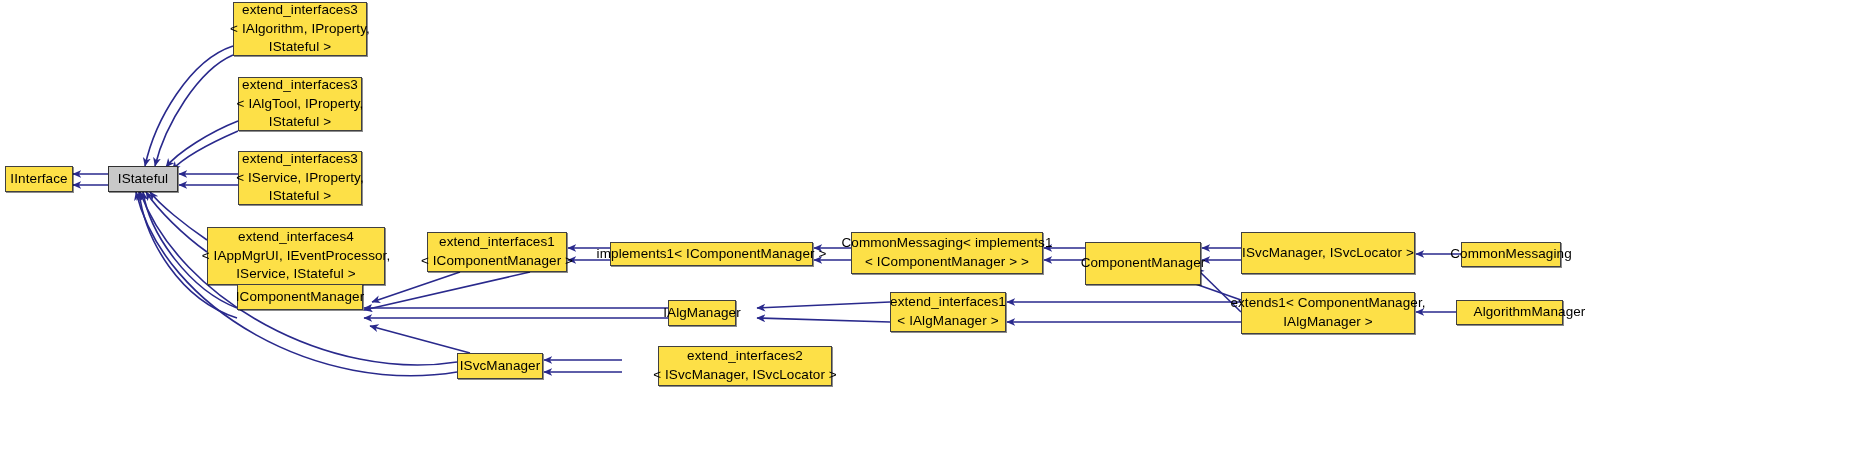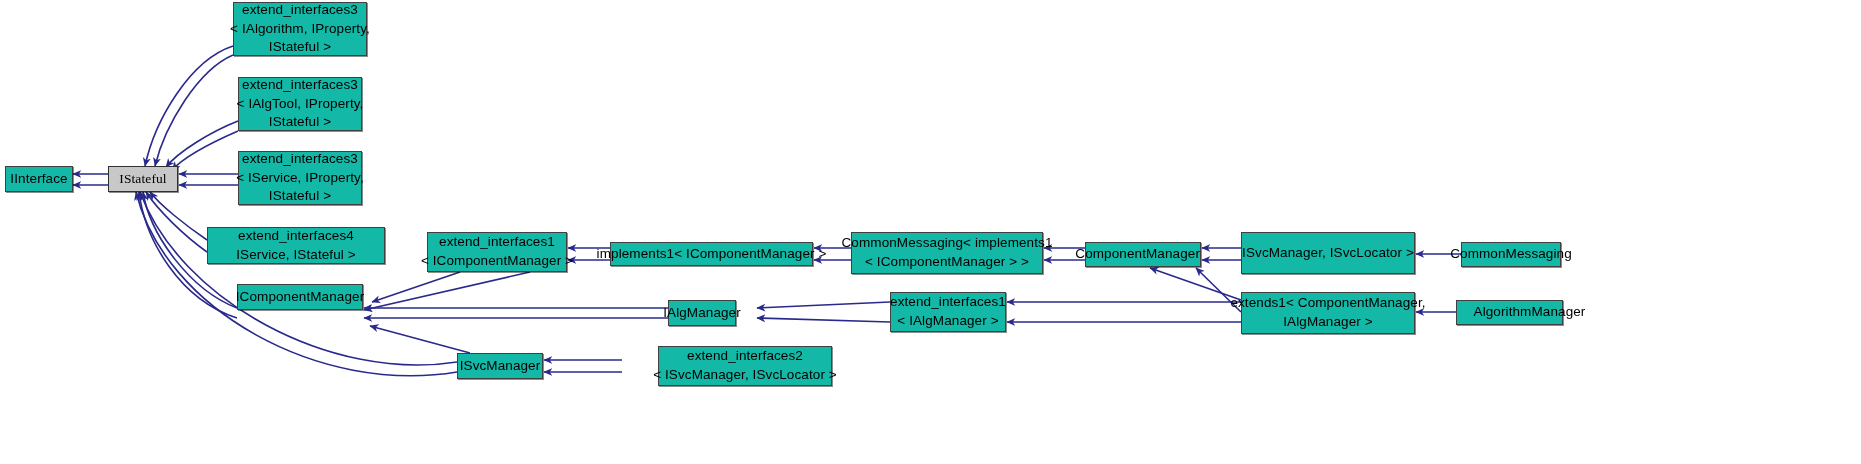--- a/index.html
+++ b/index.html
@@ -20,38 +20,37 @@
     left: 0;
     top: 0;
     width: 1861px;
     height: 464px;
     pointer-events: none;
   }
   .node {
     position: absolute;
     box-sizing: border-box;
     border: 1px solid #404040;
-    background: #14b8a6;
+    background: #fde047;
     color: #000000;
     display: flex;
     flex-direction: column;
     align-items: center;
     justify-content: center;
     text-align: center;
     font-size: 13.5px;
     line-height: 1.38;
     letter-spacing: 0.1px;
     white-space: pre;
     z-index: 2;
     box-shadow: 1px 1px 0 rgba(0,0,0,0.45);
   }
   .node.highlight {
     background: #c8c8c8;
     border-color: #303030;
-    font-family: Liberation Serif, serif;
   }
   .node .line {
     display: block;
   }
 </style>
 </head>
 <body>
 
 <div id="diagram">
   <svg id="edges" viewBox="0 0 1861 464" width="1861" height="464" xmlns="http://www.w3.org/2000/svg">
@@ -99,28 +98,28 @@
         <path d="M 1461,254 L 1416,254" marker-end="url(#arrow)" stroke="#29298c"></path>
         <path d="M 1456,312 L 1416,312" marker-end="url(#arrow)" stroke="#29298c"></path>
       </g>
   </svg>
   <div id="node-layer">
       <div class="node" style="left: 5px; top: 166px; width: 68px; height: 26px;"><span class="line">IInterface</span></div>
       <div class="node highlight" style="left: 108px; top: 166px; width: 70px; height: 26px;"><span class="line">IStateful</span></div>
       <div class="node" style="left: 233px; top: 2px; width: 134px; height: 54px;"><span class="line">extend_interfaces3</span><span class="line">&lt; IAlgorithm, IProperty,</span><span class="line">IStateful &gt;</span></div>
       <div class="node" style="left: 238px; top: 77px; width: 124px; height: 54px;"><span class="line">extend_interfaces3</span><span class="line">&lt; IAlgTool, IProperty,</span><span class="line">IStateful &gt;</span></div>
       <div class="node" style="left: 238px; top: 151px; width: 124px; height: 54px;"><span class="line">extend_interfaces3</span><span class="line">&lt; IService, IProperty,</span><span class="line">IStateful &gt;</span></div>
-      <div class="node" style="left: 207px; top: 227px; width: 178px; height: 37px;"><span class="line">extend_interfaces4</span><span class="line">IService, IStateful &gt;</span></div>
+      <div class="node" style="left: 207px; top: 227px; width: 178px; height: 58px;"><span class="line">extend_interfaces4</span><span class="line">&lt; IAppMgrUI, IEventProcessor,</span><span class="line">IService, IStateful &gt;</span></div>
       <div class="node" style="left: 237px; top: 284px; width: 126px; height: 26px;"><span class="line">IComponentManager</span></div>
       <div class="node" style="left: 457px; top: 353px; width: 86px; height: 26px;"><span class="line">ISvcManager</span></div>
       <div class="node" style="left: 668px; top: 300px; width: 68px; height: 26px;"><span class="line">IAlgManager</span></div>
       <div class="node" style="left: 427px; top: 232px; width: 140px; height: 40px;"><span class="line">extend_interfaces1</span><span class="line">&lt; IComponentManager &gt;</span></div>
       <div class="node" style="left: 622px; top: 346px; width: 174px; height: 40px; margin-left: 36px;"><span class="line">extend_interfaces2</span><span class="line">&lt; ISvcManager, ISvcLocator &gt;</span></div>
       <div class="node" style="left: 890px; top: 292px; width: 116px; height: 40px;"><span class="line">extend_interfaces1</span><span class="line">&lt; IAlgManager &gt;</span></div>
       <div class="node" style="left: 610px; top: 242px; width: 203px; height: 24px;"><span class="line">implements1&lt; IComponentManager &gt;</span></div>
       <div class="node" style="left: 851px; top: 232px; width: 192px; height: 42px;"><span class="line">CommonMessaging&lt; implements1</span><span class="line">&lt; IComponentManager &gt; &gt;</span></div>
-      <div class="node" style="left: 1085px; top: 242px; width: 116px; height: 25px; align-items: flex-end;"><span class="line">ComponentManager</span></div>
+      <div class="node" style="left: 1085px; top: 242px; width: 116px; height: 43px;"><span class="line">ComponentManager</span></div>
       <div class="node" style="left: 1241px; top: 232px; width: 174px; height: 42px;"><span class="line">ISvcManager, ISvcLocator &gt;</span></div>
       <div class="node" style="left: 1241px; top: 292px; width: 174px; height: 42px;"><span class="line">extends1&lt; ComponentManager,</span><span class="line">IAlgManager &gt;</span></div>
       <div class="node" style="left: 1461px; top: 242px; width: 100px; height: 25px;"><span class="line">CommonMessaging</span></div>
       <div class="node" style="left: 1456px; top: 300px; width: 107px; height: 25px; padding-left: 40px;"><span class="line">AlgorithmManager</span></div>
     </div>
 </div>
 
 </body></html>

